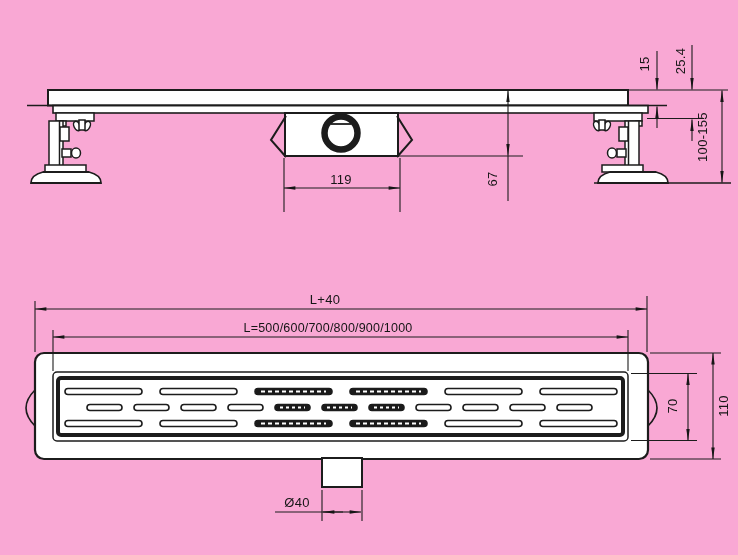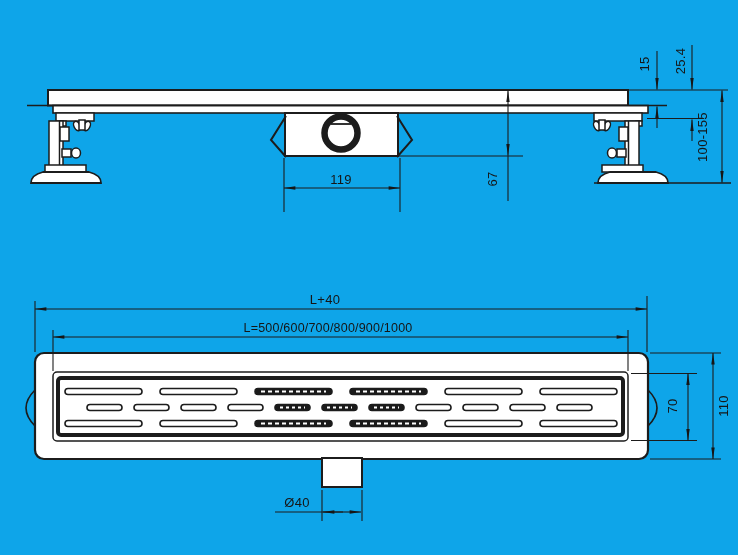--- a/index.html
+++ b/index.html
@@ -1,16 +1,16 @@
 <!DOCTYPE html>
 <html><head>
 <meta charset="utf-8">
 <style>
   html,body{margin:0;padding:0;background:#fff;}
-  #canvas{width:738px;height:555px;background:#0ea5e9;position:relative;overflow:hidden;}
+  #canvas{width:738px;height:555px;background:#f9a8d4;position:relative;overflow:hidden;}
   svg{display:block;}
   text{font-family:"Liberation Sans","DejaVu Sans",sans-serif;fill:#161616;}
   .dim{font-size:13px;letter-spacing:.3px;}
   .dim-sm{font-size:12.5px;letter-spacing:.2px;}
 </style>
 </head>
 <body>
 
 <div id="canvas">
 <svg width="738" height="555" viewBox="0 0 738 555">

